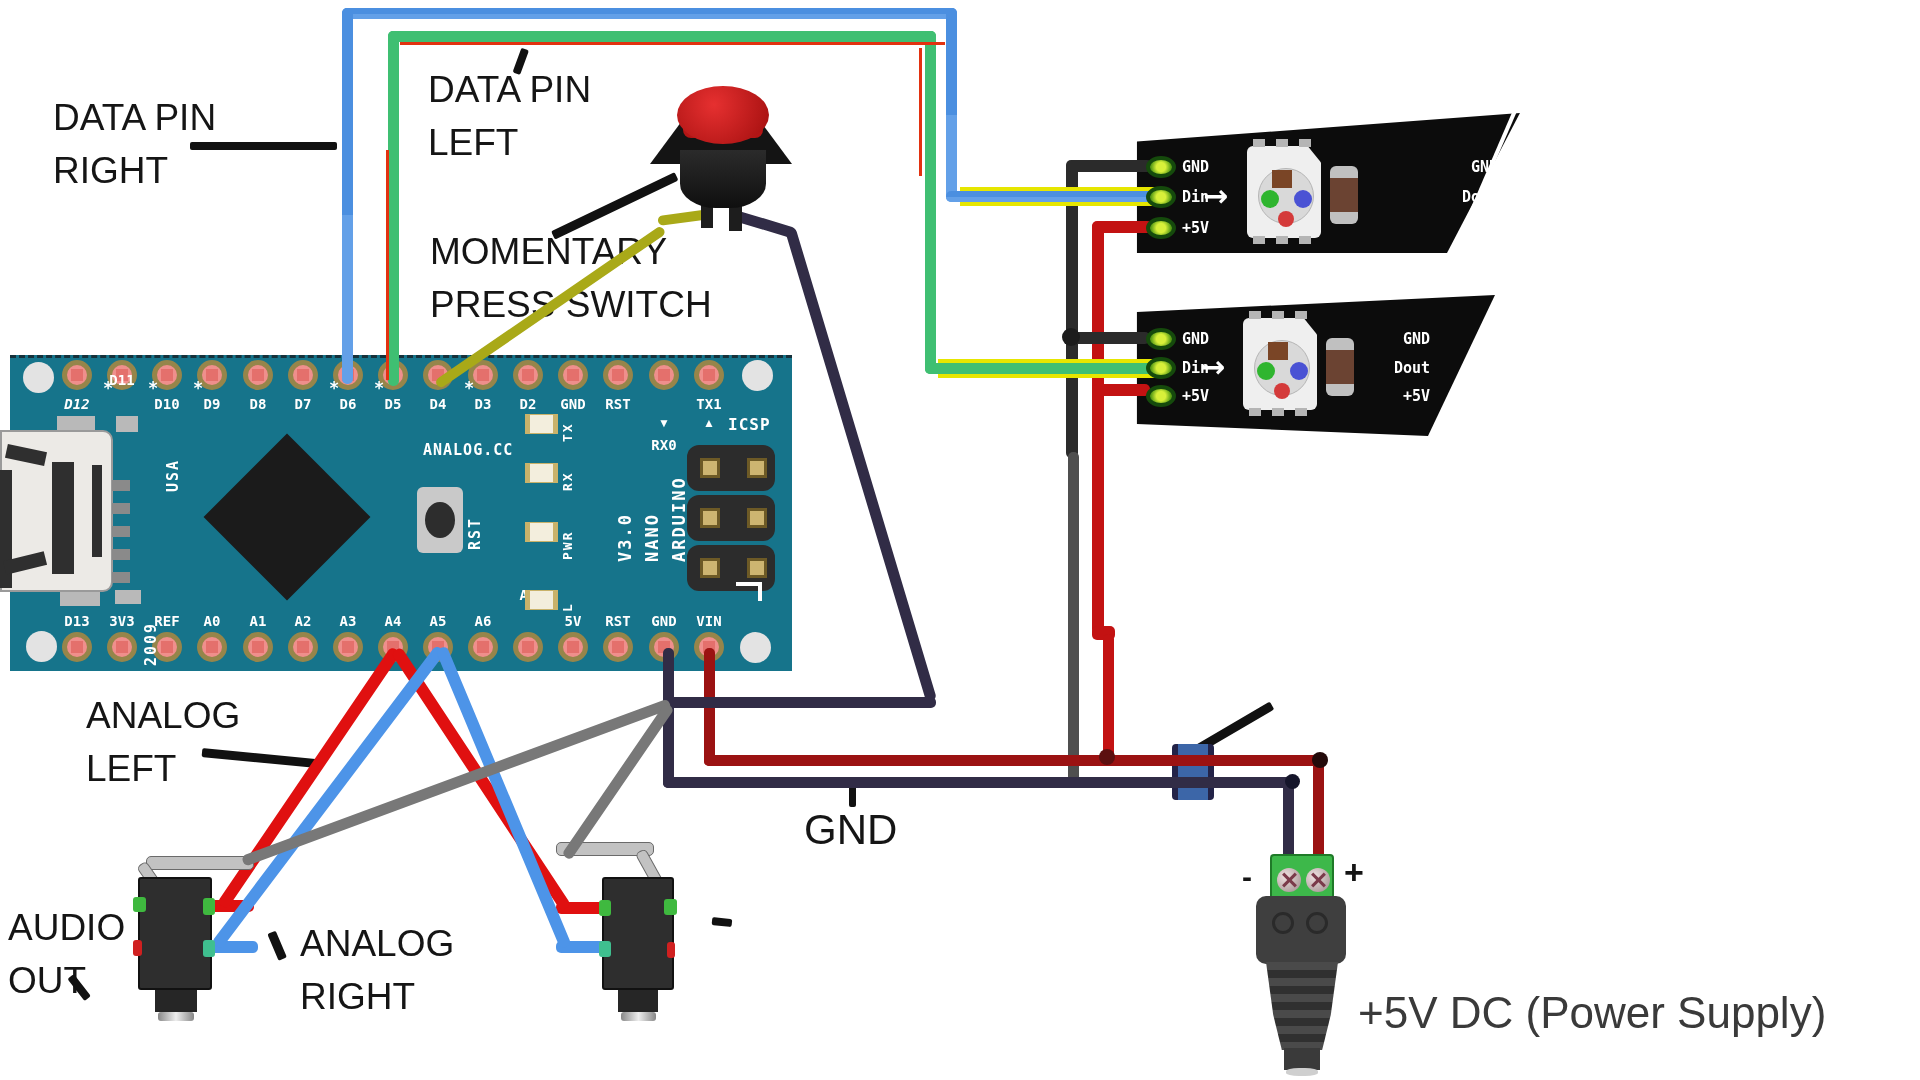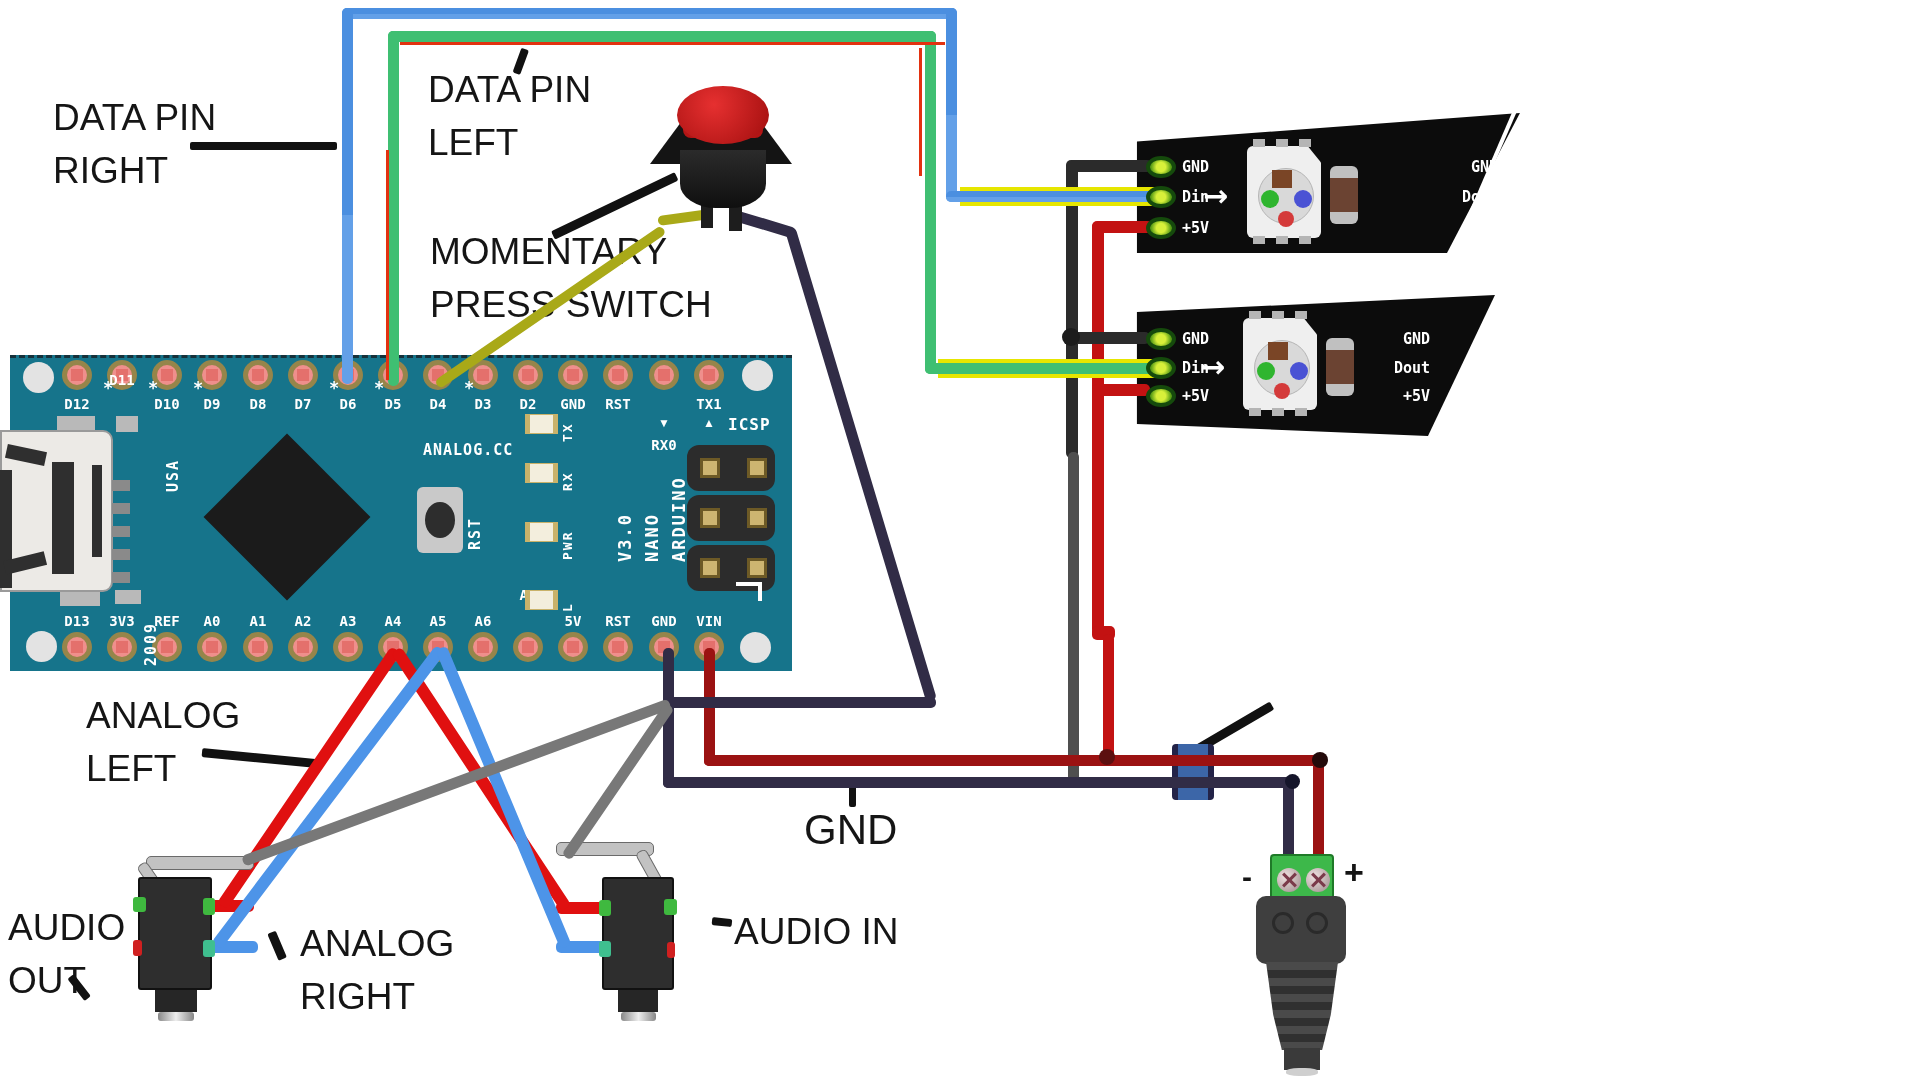--- a/index.html
+++ b/index.html
@@ -81,21 +81,21 @@
   <div class="pin" style="left:333px;top:360px;"></div>
   <div class="pin" style="left:378px;top:360px;"></div>
   <div class="pin" style="left:423px;top:360px;"></div>
   <div class="pin" style="left:468px;top:360px;"></div>
   <div class="pin" style="left:513px;top:360px;"></div>
   <div class="pin" style="left:558px;top:360px;"></div>
   <div class="pin" style="left:603px;top:360px;"></div>
   <div class="pin" style="left:649px;top:360px;"></div>
   <div class="pin" style="left:694px;top:360px;"></div>
 
-  <span class="pinlbl" style="left:53px;top:396px;">D12</span>
+  <span class="pinlbl" style="left:53px;top:396px;font-style:italic;">D12</span>
   <span class="pinlbl" style="left:98px;top:372px;">D11</span>
   <span class="pinlbl" style="left:143px;top:396px;">D10</span>
   <span class="pinlbl" style="left:188px;top:396px;">D9</span>
   <span class="pinlbl" style="left:234px;top:396px;">D8</span>
   <span class="pinlbl" style="left:279px;top:396px;">D7</span>
   <span class="pinlbl" style="left:324px;top:396px;">D6</span>
   <span class="pinlbl" style="left:369px;top:396px;">D5</span>
   <span class="pinlbl" style="left:414px;top:396px;">D4</span>
   <span class="pinlbl" style="left:459px;top:396px;">D3</span>
   <span class="pinlbl" style="left:504px;top:396px;">D2</span>
@@ -261,28 +261,28 @@
   <div class="lead" style="left:202px;top:748px;width:118px;height:9px;transform:rotate(5.5deg);"></div>
 
   <div class="biglabel" style="left:300px;top:918px;">ANALOG
 RIGHT</div>
   <div class="lead" style="left:273px;top:933px;width:9px;height:29px;transform:rotate(-23deg);"></div>
 
   <div class="biglabel" style="left:8px;top:902px;">AUDIO
 OUT</div>
   <div class="lead" style="left:76px;top:976px;width:8px;height:28px;transform:rotate(-38deg);"></div>
 
-  <div class="biglabel" style="left:734px;top:906px;">AUDIO IN</div>
   <div class="lead" style="left:712px;top:917px;width:20px;height:8px;transform:rotate(6deg);"></div>
 
   <div class="biglabel" style="left:804px;top:800px;font-size:42px;">GND</div>
   <div class="lead" style="left:849px;top:785px;width:7px;height:22px;"></div>
 
   <div class="lead" style="left:1197px;top:745px;width:87px;height:9px;transform:rotate(-30.4deg);"></div>
 
+  <div class="biglabel" style="left:1358px;top:982px;font-size:44px;color:#3a3a3a;">+5V DC (Power Supply)</div>
   <div class="biglabel" style="left:1242px;top:856px;font-size:30px;font-weight:bold;">-</div>
   <div class="biglabel" style="left:1344px;top:848px;font-size:34px;font-weight:bold;">+</div>
 
   <div class="wire w-black" style="left:1066px;top:162px;width:12px;height:296px;"></div>
   <div class="wire" style="left:1068px;top:452px;width:11px;height:332px;background:#4f4f4f;"></div>
   <div class="wire w-redbus" style="left:1092px;top:222px;width:12px;height:412px;"></div>
   <div class="wire w-redbus" style="left:1092px;top:626px;width:23px;height:14px;"></div>
   <div class="wire w-redbus" style="left:1103px;top:634px;width:11px;height:126px;"></div>
   <div class="wire w-black" style="left:1066px;top:160px;width:86px;height:12px;"></div>
   <div class="wire w-black" style="left:1066px;top:332px;width:84px;height:12px;"></div>

